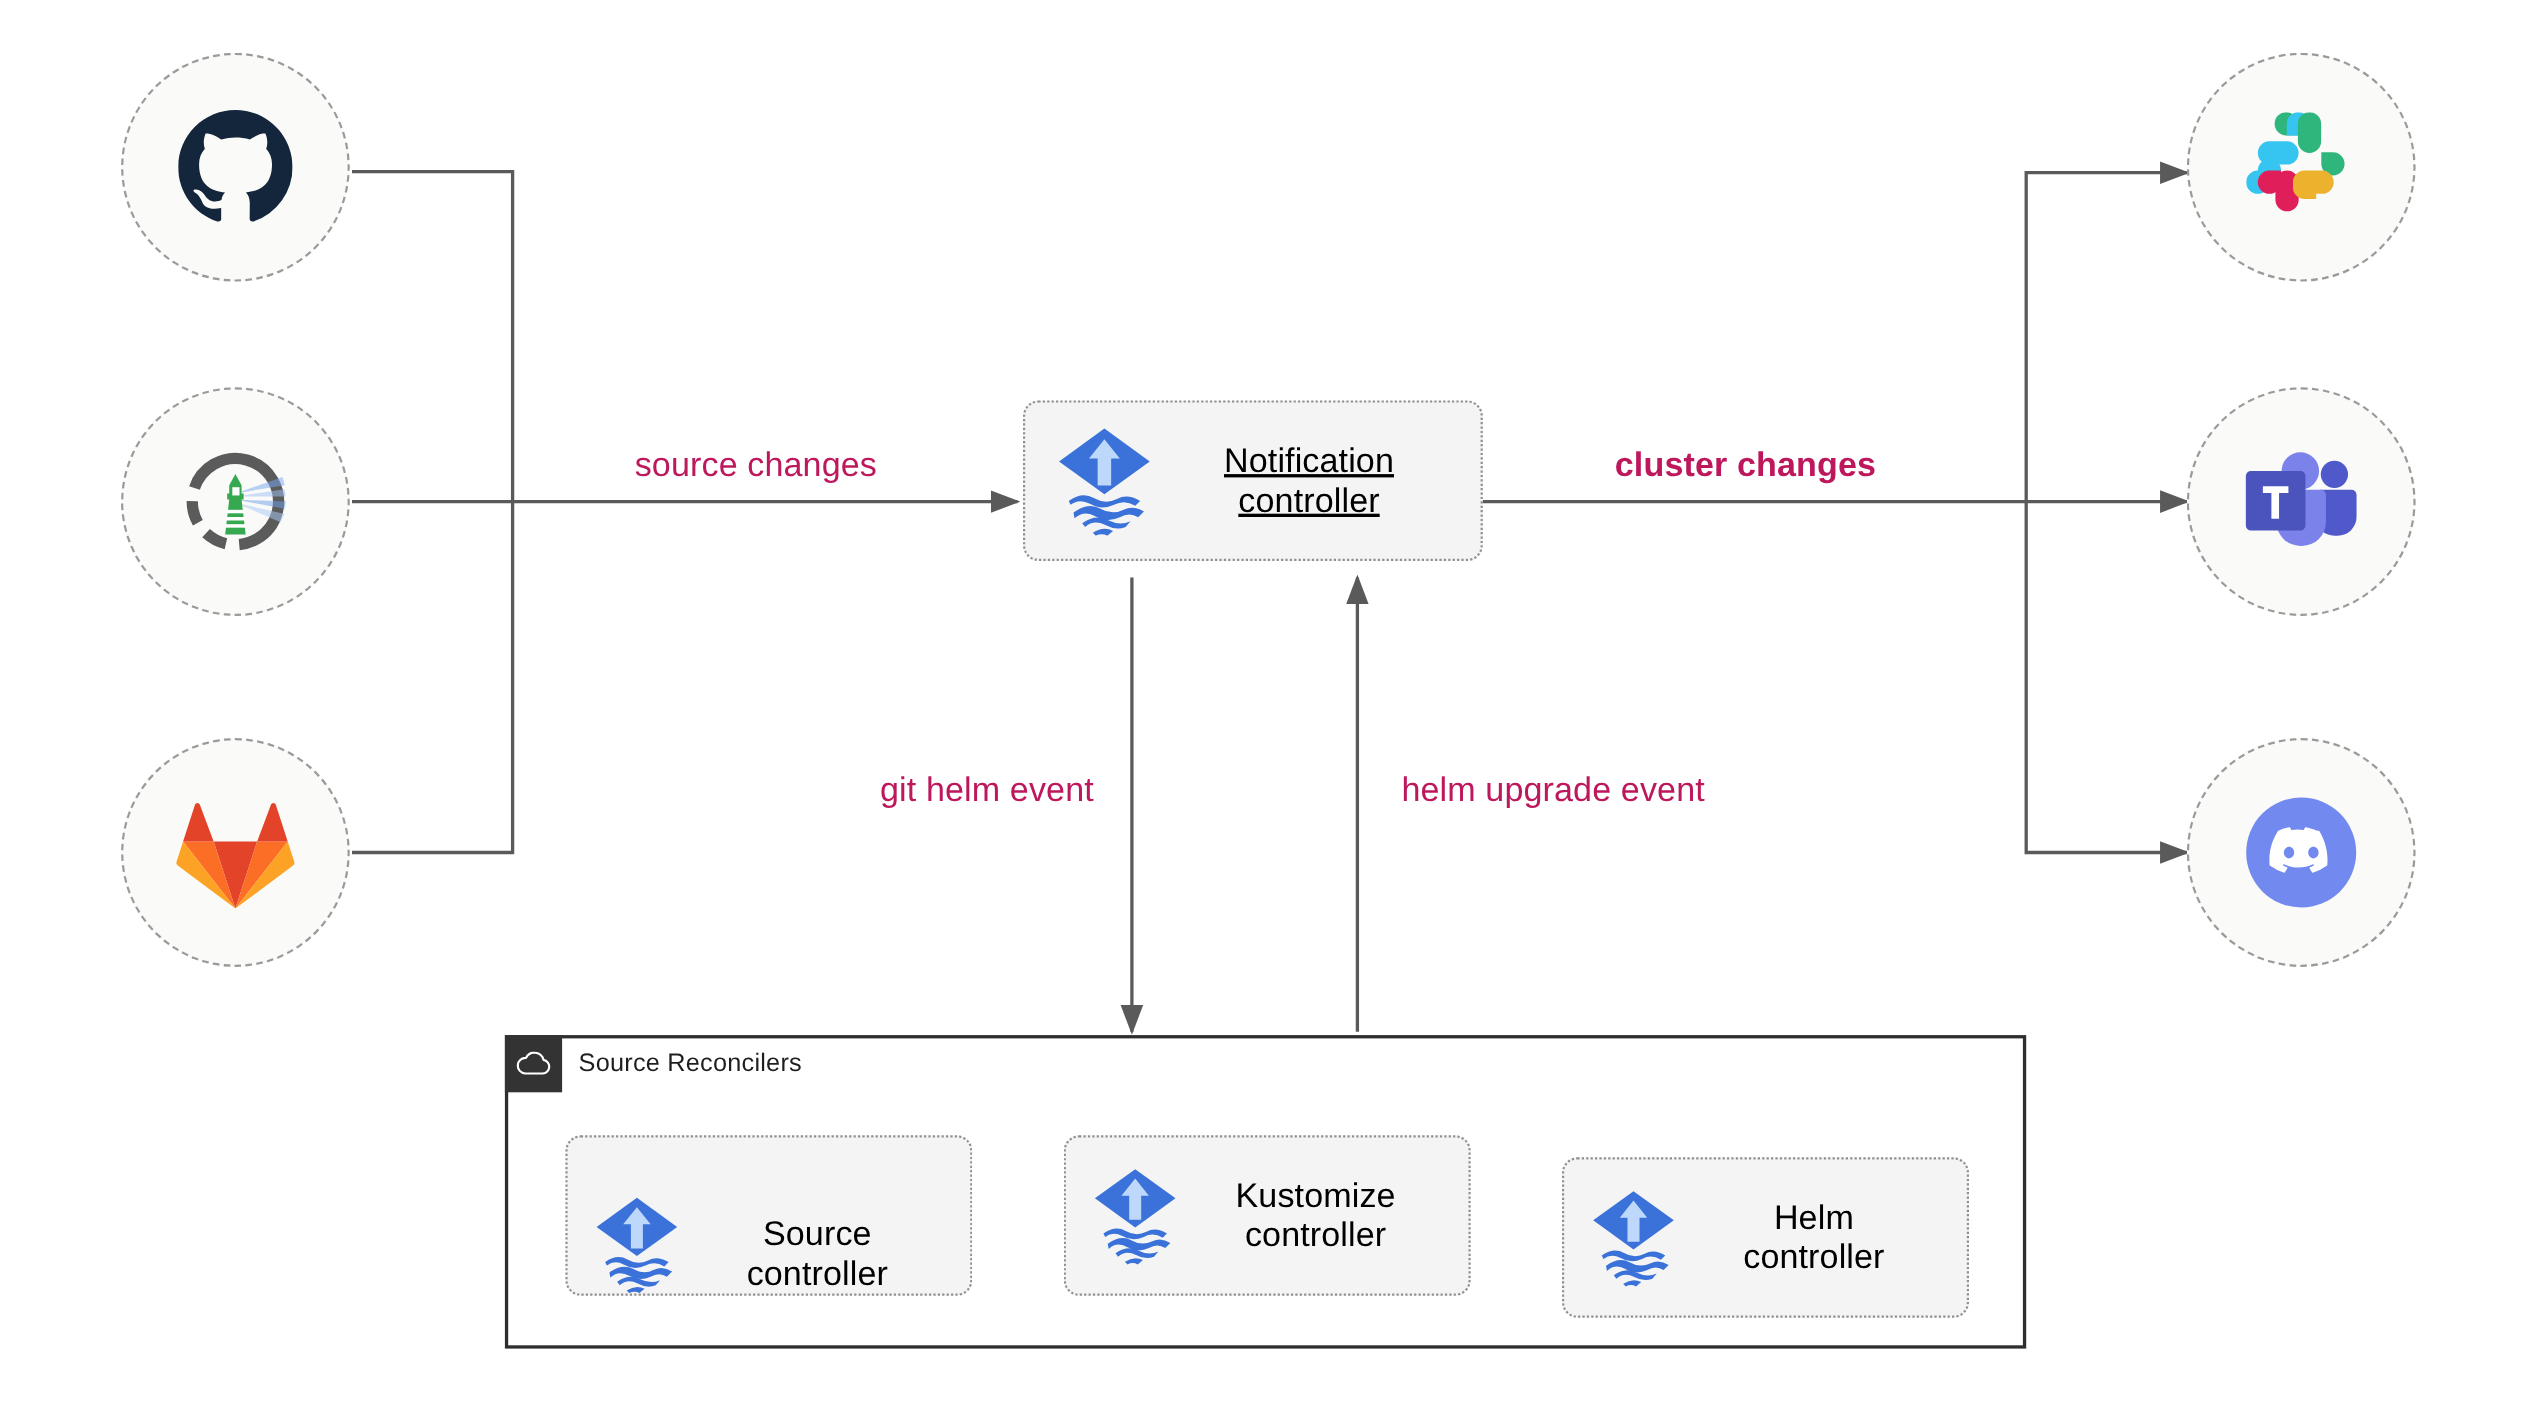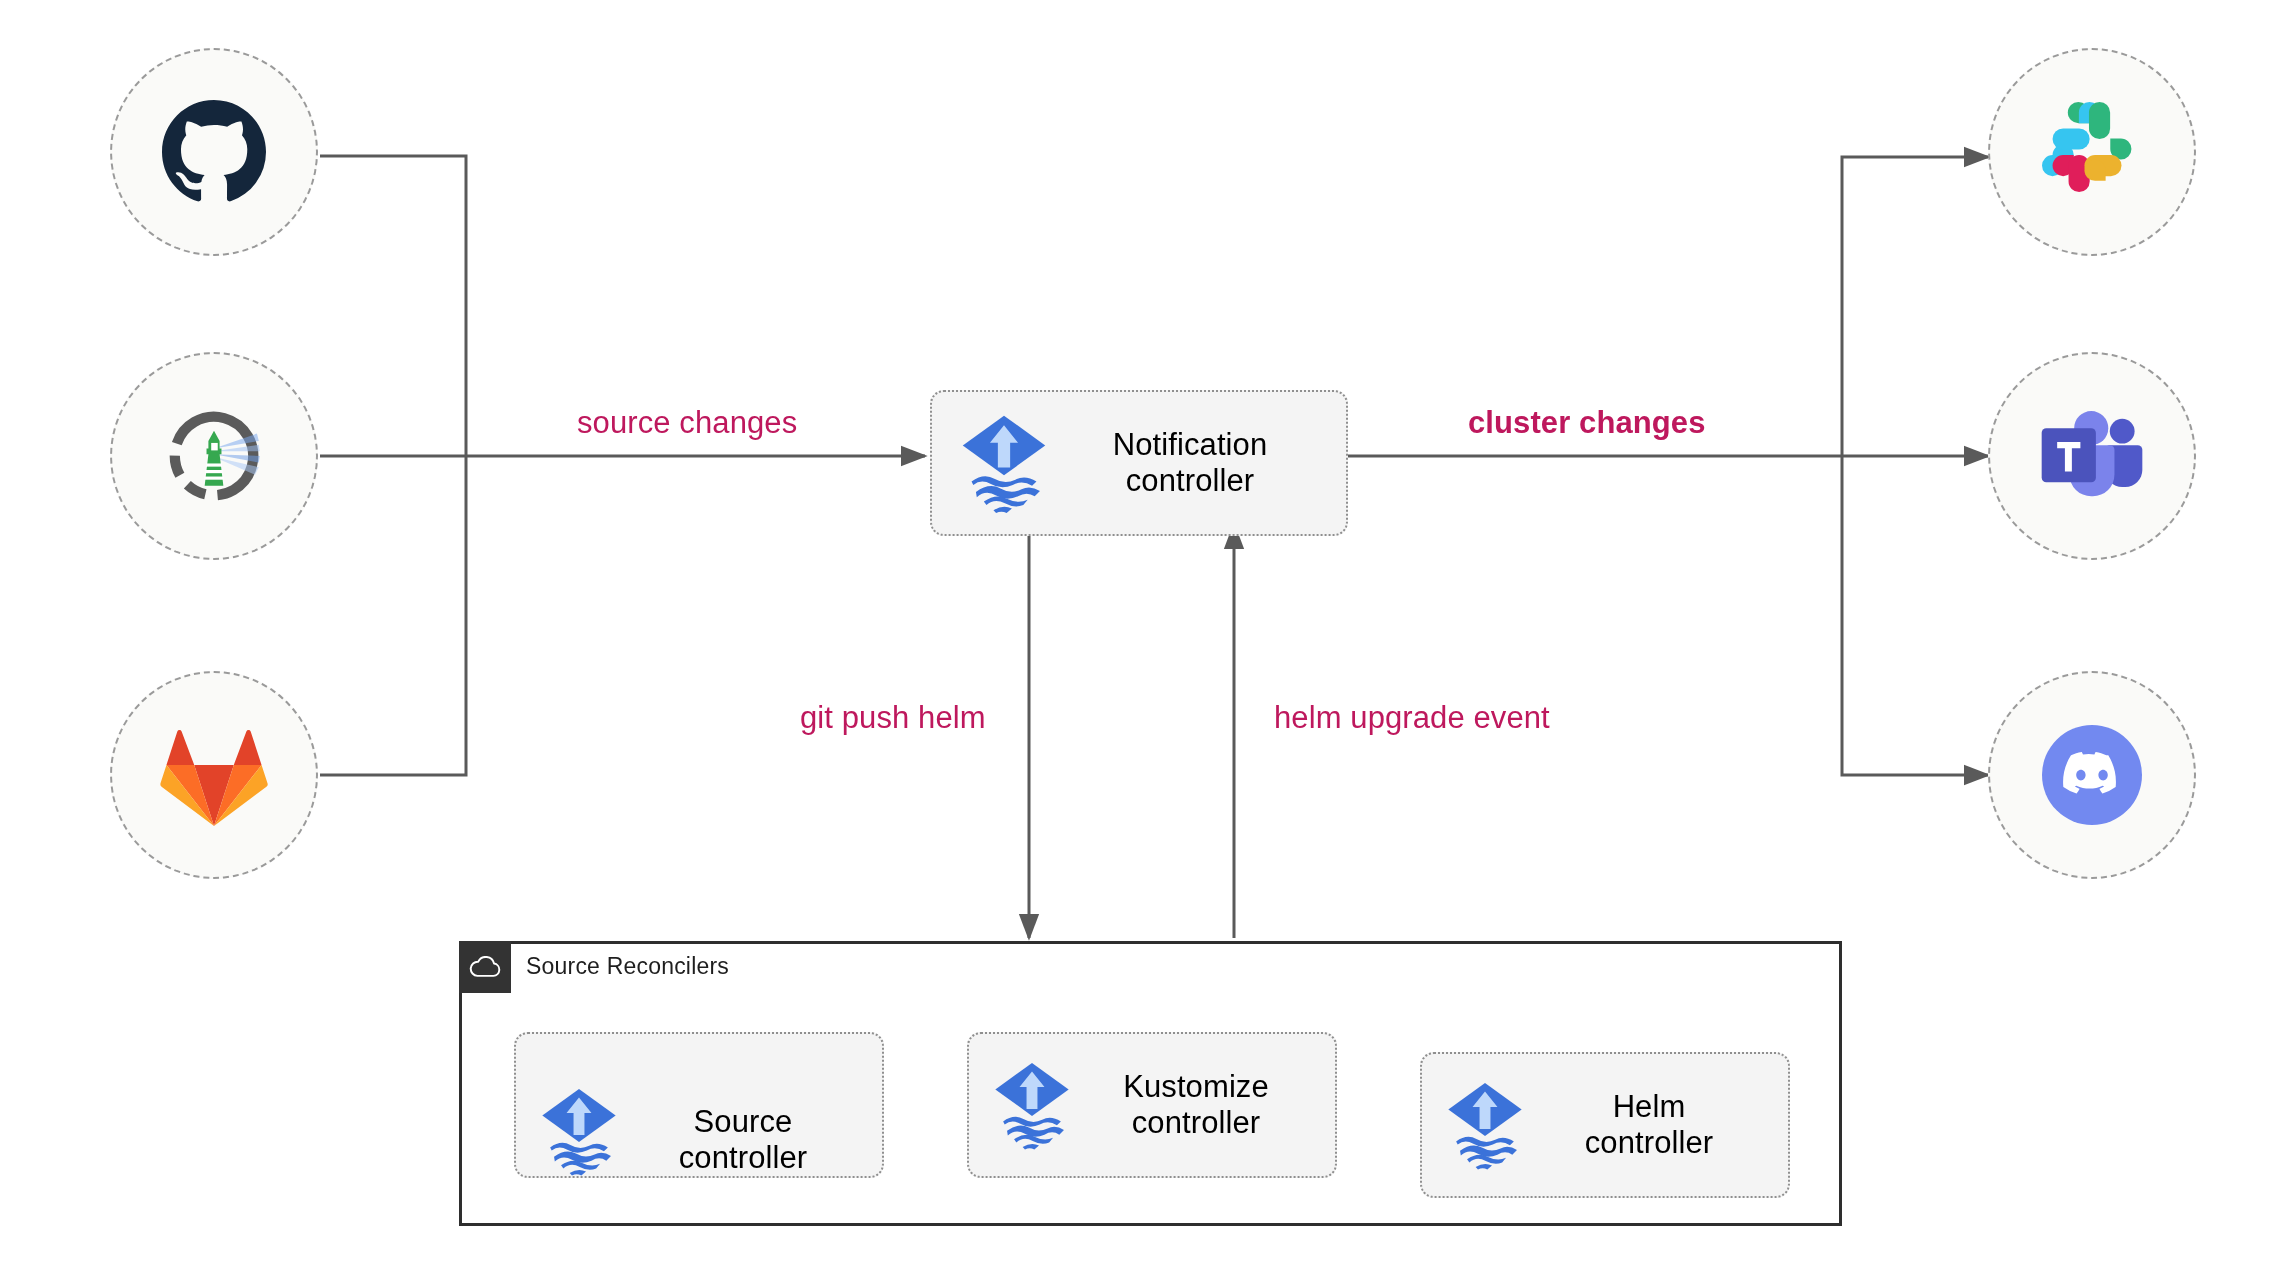--- a/index.html
+++ b/index.html
@@ -190,21 +190,21 @@
         <path fill="#fc6d26" d="M190 356 L121 143 L24 143 Z"></path>
         <path fill="#fca326" d="M24 143 L3 208 a10 10 0 0 0 4 11 L190 356 Z"></path>
         <path fill="#e24329" d="M24 143 L62 26 a8 8 0 0 1 15 0 L121 143 Z"></path>
         <path fill="#fc6d26" d="M190 356 L259 143 L356 143 Z"></path>
         <path fill="#fca326" d="M356 143 L377 208 a10 10 0 0 1 -4 11 L190 356 Z"></path>
         <path fill="#e24329" d="M356 143 L318 26 a8 8 0 0 0 -15 0 L259 143 Z"></path>
       </svg>
     </span>
   </div>
 
-  <div class="ctrl-box" style="left:930px; top:390px; width:418px; height:146px; padding:0 8px 0 28px;">
+  <div class="ctrl-box" style="left:930px; top:364px; width:418px; height:146px; padding:0 8px 0 28px;text-decoration:underline;">
     <span class="flux-logo">
       <svg width="88" height="100" viewBox="0 0 100 114" xmlns="http://www.w3.org/2000/svg">
         <polygon points="50,3 97,37 50,71 3,37" fill="#3b72d9"></polygon>
         <path d="M50 14 L66 34 L57 34 L57 62 L43 62 L43 34 L34 34 Z" fill="#bed8fb"></path>
         <g fill="#3b72d9">
           <path d="M13 78 q14 -10 26 -3 q12 7 24 1 q11 -6 24 2 l-5 5 q-11 -7 -22 -1 q-13 6 -25 -1 q-11 -6 -20 1 z"></path>
           <path d="M18 90 q15 -11 28 -4 q12 7 24 1 q10 -5 21 2 l-6 6 q-9 -6 -19 0 q-13 6 -25 -1 q-12 -7 -22 2 z"></path>
           <path d="M27 101 q14 -10 27 -3 q12 6 23 1 l-5 6 q-10 4 -21 -2 q-12 -6 -21 2 z"></path>
           <path d="M38 111 q11 -7 21 -2 l-6 5 q-6 -3 -12 0 z"></path>
         </g>
@@ -271,21 +271,21 @@
           0 1 0 .4 27.2 27.2 0 0 1-4.1 2 .2.2 0 0 0-.1.3c.8 1.5 1.7 2.9 2.7 4.3a.2.2 0 0 0 .3.1 43.8 43.8 0 0 0
           13.1-6.5.2.2 0 0 0 .1-.2c1.1-11.9-1.8-22.2-7.4-31.4a.2.2 0 0 0-.1-.1zM40.9 57.4c-2.6 0-4.7-2.4-4.7-5.3s2.1-5.3
           4.7-5.3c2.6 0 4.7 2.4 4.7 5.3 0 2.9-2.1 5.3-4.7 5.3zm22.2 0c-2.6 0-4.7-2.4-4.7-5.3s2.1-5.3 4.7-5.3c2.6 0
           4.7 2.4 4.7 5.3 0 2.9-2 5.3-4.7 5.3z"></path>
       </svg>
     </span>
   </div>
 
   <div class="edge-label" style="left:577px; top:405px;">source changes</div>
   <div class="edge-label" style="left:1468px; top:405px;font-weight:bold;">cluster changes</div>
-  <div class="edge-label" style="left:800px; top:700px;">git push helm</div>
+  <div class="edge-label" style="left:800px; top:700px;">git helm event</div>
   <div class="edge-label" style="left:1274px; top:700px;">helm upgrade event</div>
 
   <div id="gitops-container"></div>
   <div id="gitops-badge">
     <svg width="32" height="22" viewBox="0 0 36 24" xmlns="http://www.w3.org/2000/svg">
       <path d="M9.5 22h18a7 7 0 0 0 .7-13.9A9.5 9.5 0 0 0 10.4 6 7.6 7.6 0 0 0 9.5 22z" fill="none" stroke="#ffffff" stroke-width="2.2" stroke-linejoin="round"></path>
     </svg>
   </div>
   <div id="gitops-title">Source Reconcilers</div>
 

